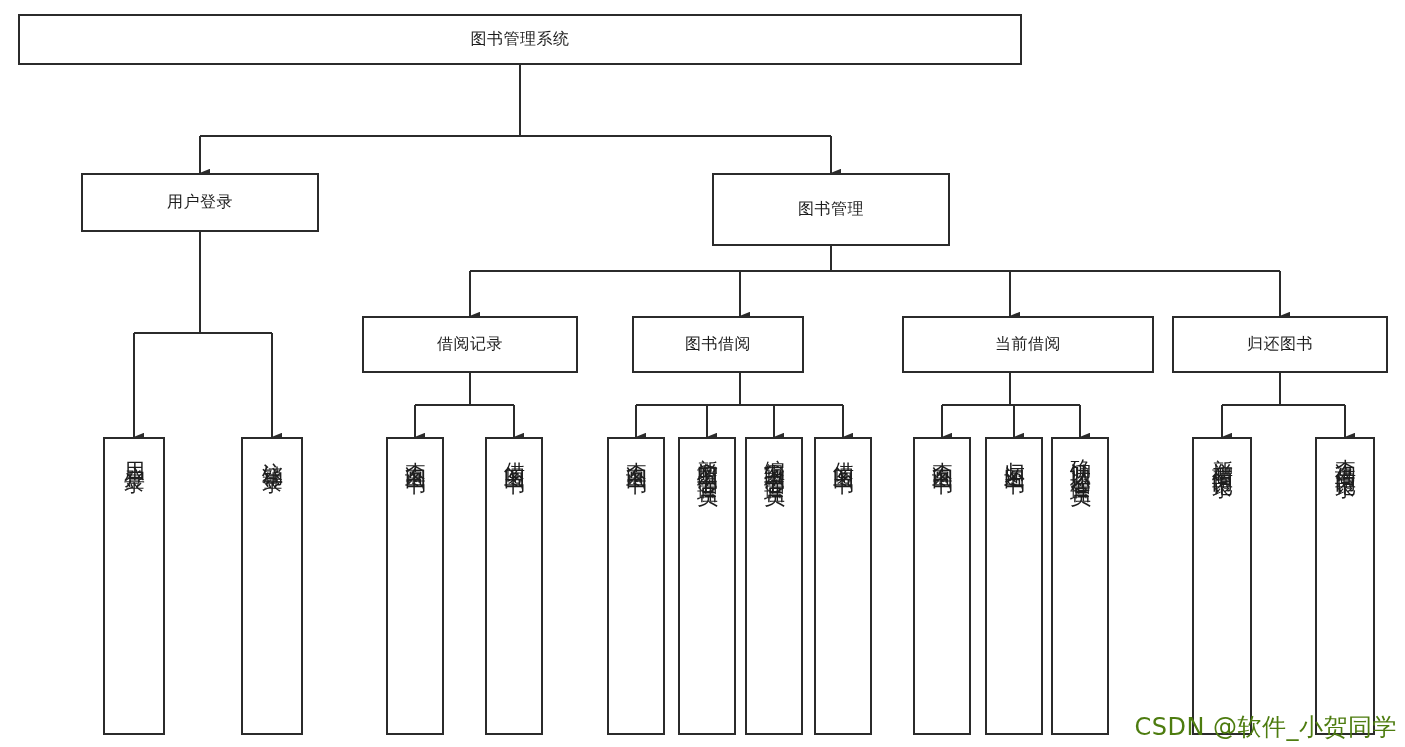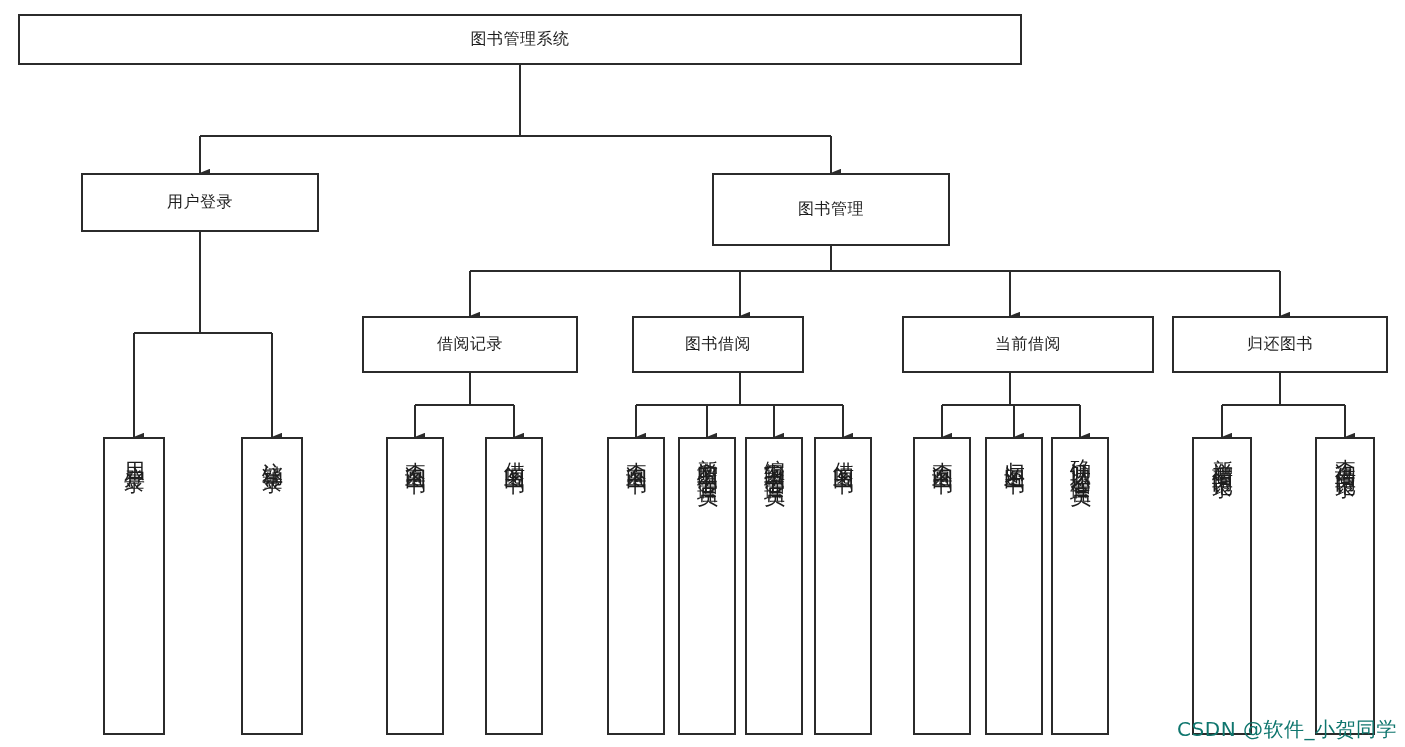--- a/index.html
+++ b/index.html
@@ -56,22 +56,22 @@
     justify-content: center;
     padding-top: 6px;
   }
   .node.leaf.tall-text {
     padding-top: 3px;
   }
   #watermark {
     position: absolute;
     right: 8px;
     bottom: 4px;
-    font-size: 20px;
-    color: #0f766e;
+    font-size: 24px;
+    color: #4d7c0f;
     letter-spacing: 0.5px;
     z-index: 3;
     white-space: nowrap;
   }
 </style>
 </head>
 <body>
 
 <div id="diagram-root">
 

